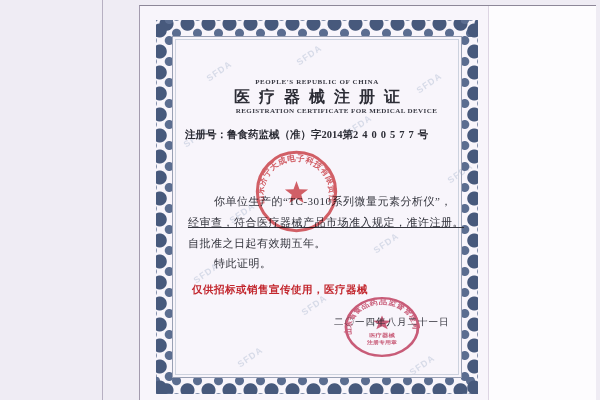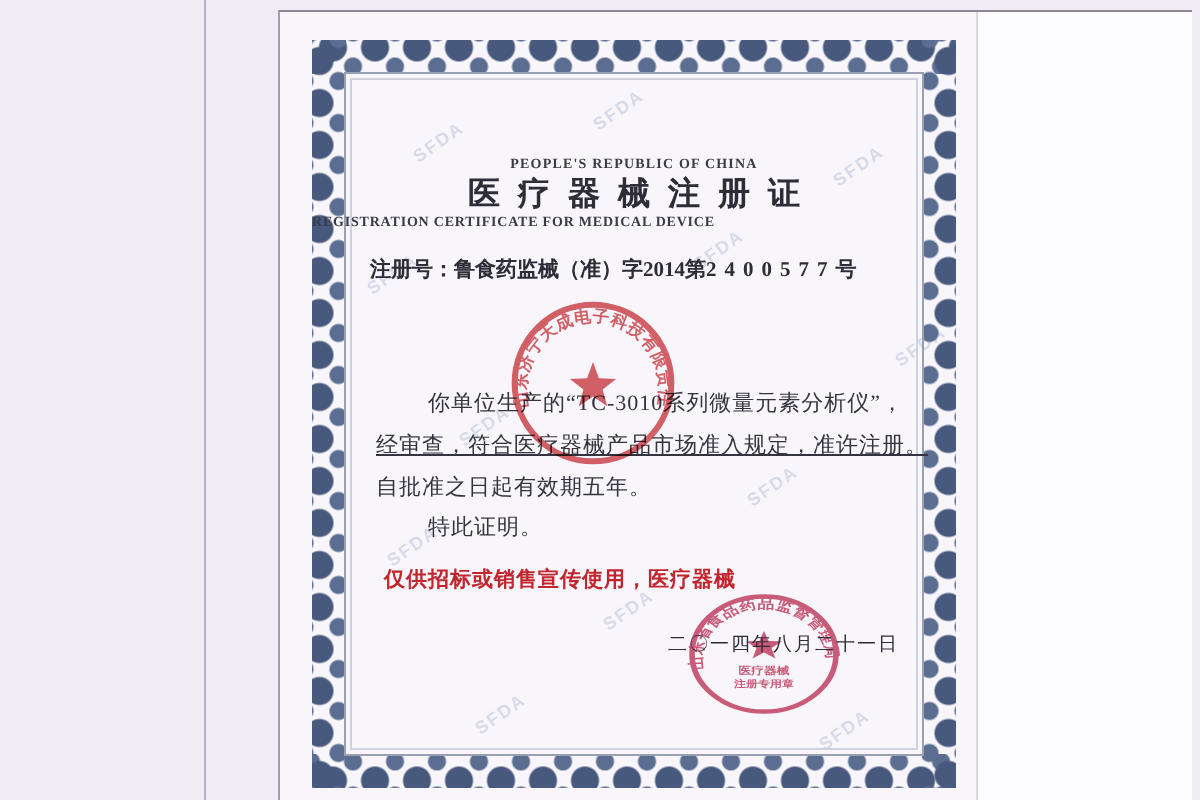--- a/index.html
+++ b/index.html
@@ -48,21 +48,21 @@
     border:1px solid #cdd2de; }
 
   
   .txt { position:absolute; z-index:2; color:#2c2d36; white-space:nowrap; }
   .title-cn   { left:156px; top:58px;  width:322px; text-align:center;
                 font-size:15px; font-weight:bold; letter-spacing:2px; }
   .title-en   { left:156px; top:78px;  width:322px; text-align:center;
                 font-size:7px; font-weight:bold; letter-spacing:.6px; color:#3a3b45; }
   .subtitle-cn{ left:156px; top:87px;  width:322px; text-align:center;
                 font-size:16px; font-weight:bold; letter-spacing:9px; text-indent:9px; }
-  .subtitle-en{ left:156px; top:107px; width:361px; text-align:left;
+  .subtitle-en{ left:156px; top:107px; width:361px; text-align:center;
                 font-size:7px; font-weight:bold; letter-spacing:.4px; color:#3a3b45; }
   .reg-line   { left:185px; top:128px; font-size:10.5px; font-weight:bold; }
   .reg-line .digits { letter-spacing:4px; }
   .body-line  { font-size:11px; letter-spacing:.5px; color:#33343d; }
   .bl-1 { left:192px; top:173px; }
   .bl-2 { left:214px; top:194px; }
   .bl-3 { left:188px; top:215px;text-decoration:underline; }
   .bl-4 { left:188px; top:236px; }
   .bl-5 { left:214px; top:256px; }
   .notice { left:192px; top:283px; font-size:10.5px; font-weight:bold;

